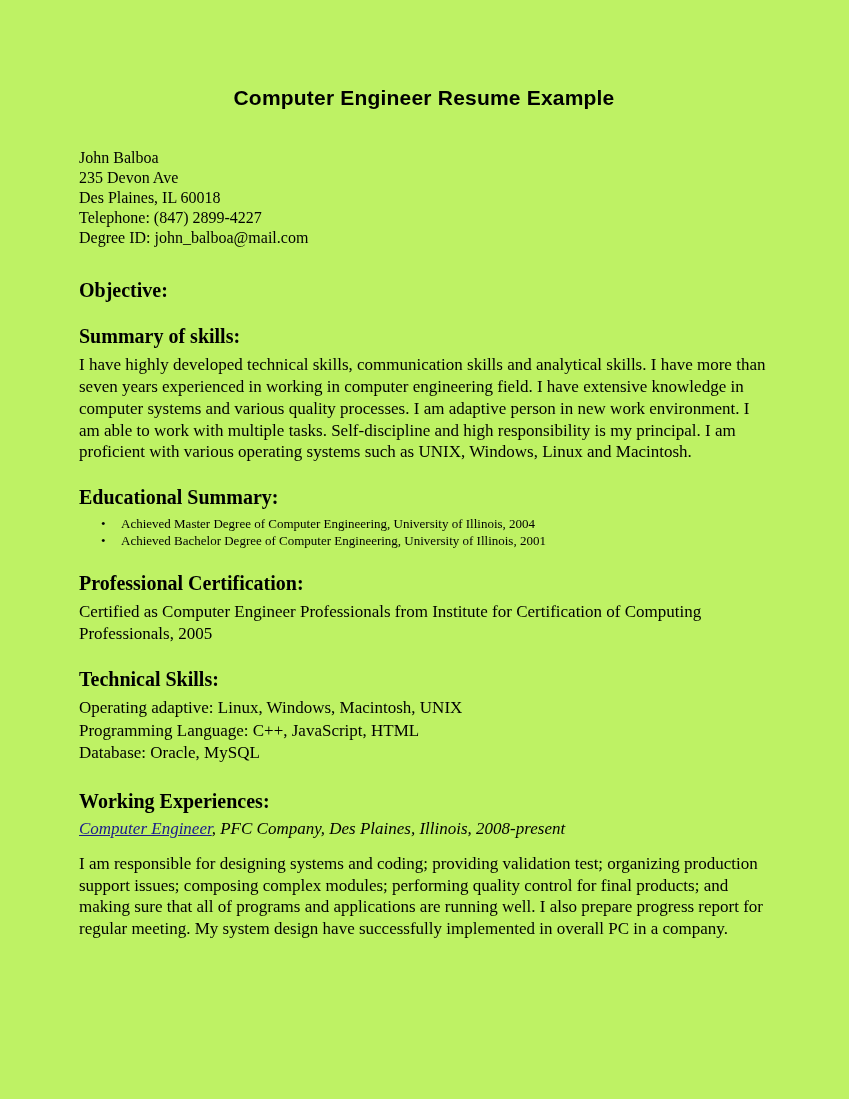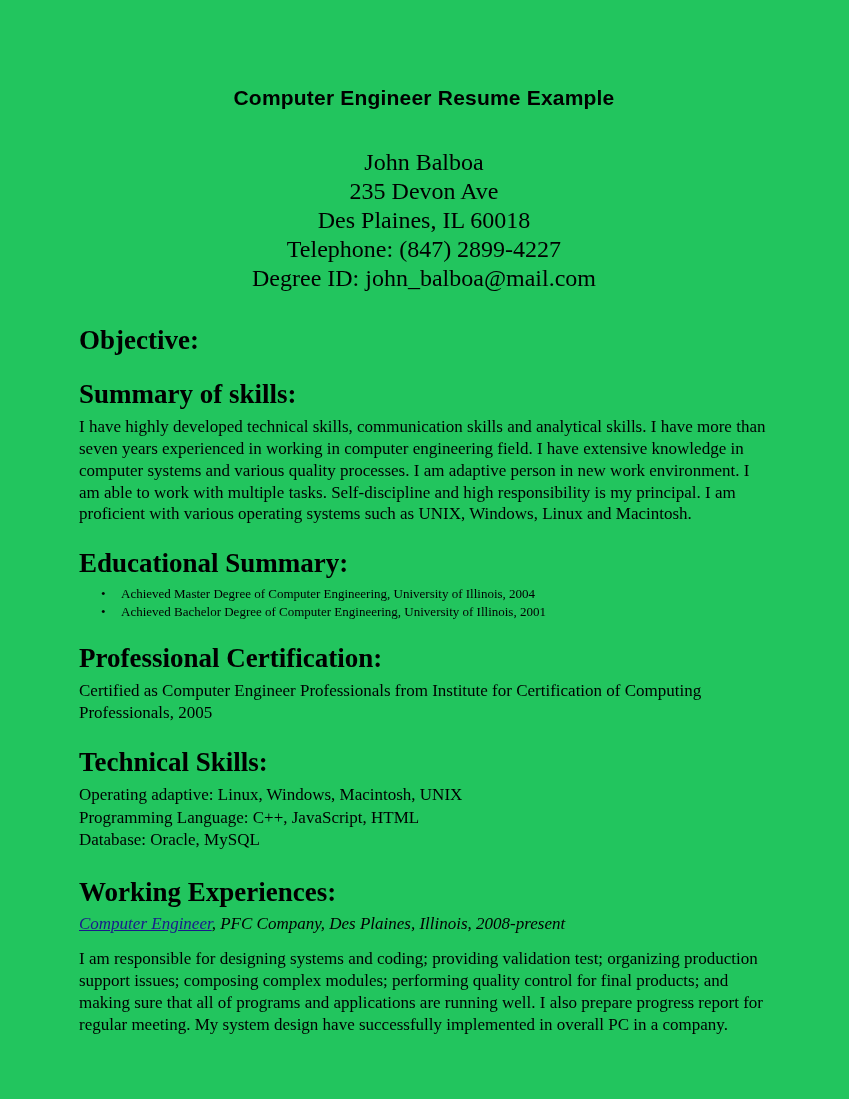--- a/index.html
+++ b/index.html
@@ -11,46 +11,45 @@
     width: 849px;
     height: 1099px;
     font-family: "Liberation Serif", serif;
     color: #000000;
     overflow: hidden;
   }
   .page {
     position: relative;
     width: 849px;
     height: 1099px;
-    background: #22c55e;
+    background: #bef264;
     box-sizing: border-box;
     padding: 86px 80px 0 79px;
   }
   .doc-title {
     text-align: center;
     font-family: "Liberation Sans", sans-serif;
     font-weight: bold;
     font-size: 21px;
     letter-spacing: 0.2px;
     margin: 0 0 38px 0;
   }
   .contact-block {
-    text-align: center;
-    font-size: 24px;
+    font-size: 16px;
     line-height: 1.13;
     margin: 0 0 30px 0;
   }
   .contact-block div {
     margin: 0;
     padding: 1px 0;
   }
   h2.section-heading {
     font-family: "Liberation Serif", serif;
     font-weight: bold;
-    font-size: 27px;
+    font-size: 20px;
     margin: 0 0 6px 0;
     padding: 0;
     line-height: 1.2;
   }
   .section {
     margin-bottom: 20px;
   }
   .body-text {
     font-size: 17px;
     line-height: 1.28;

